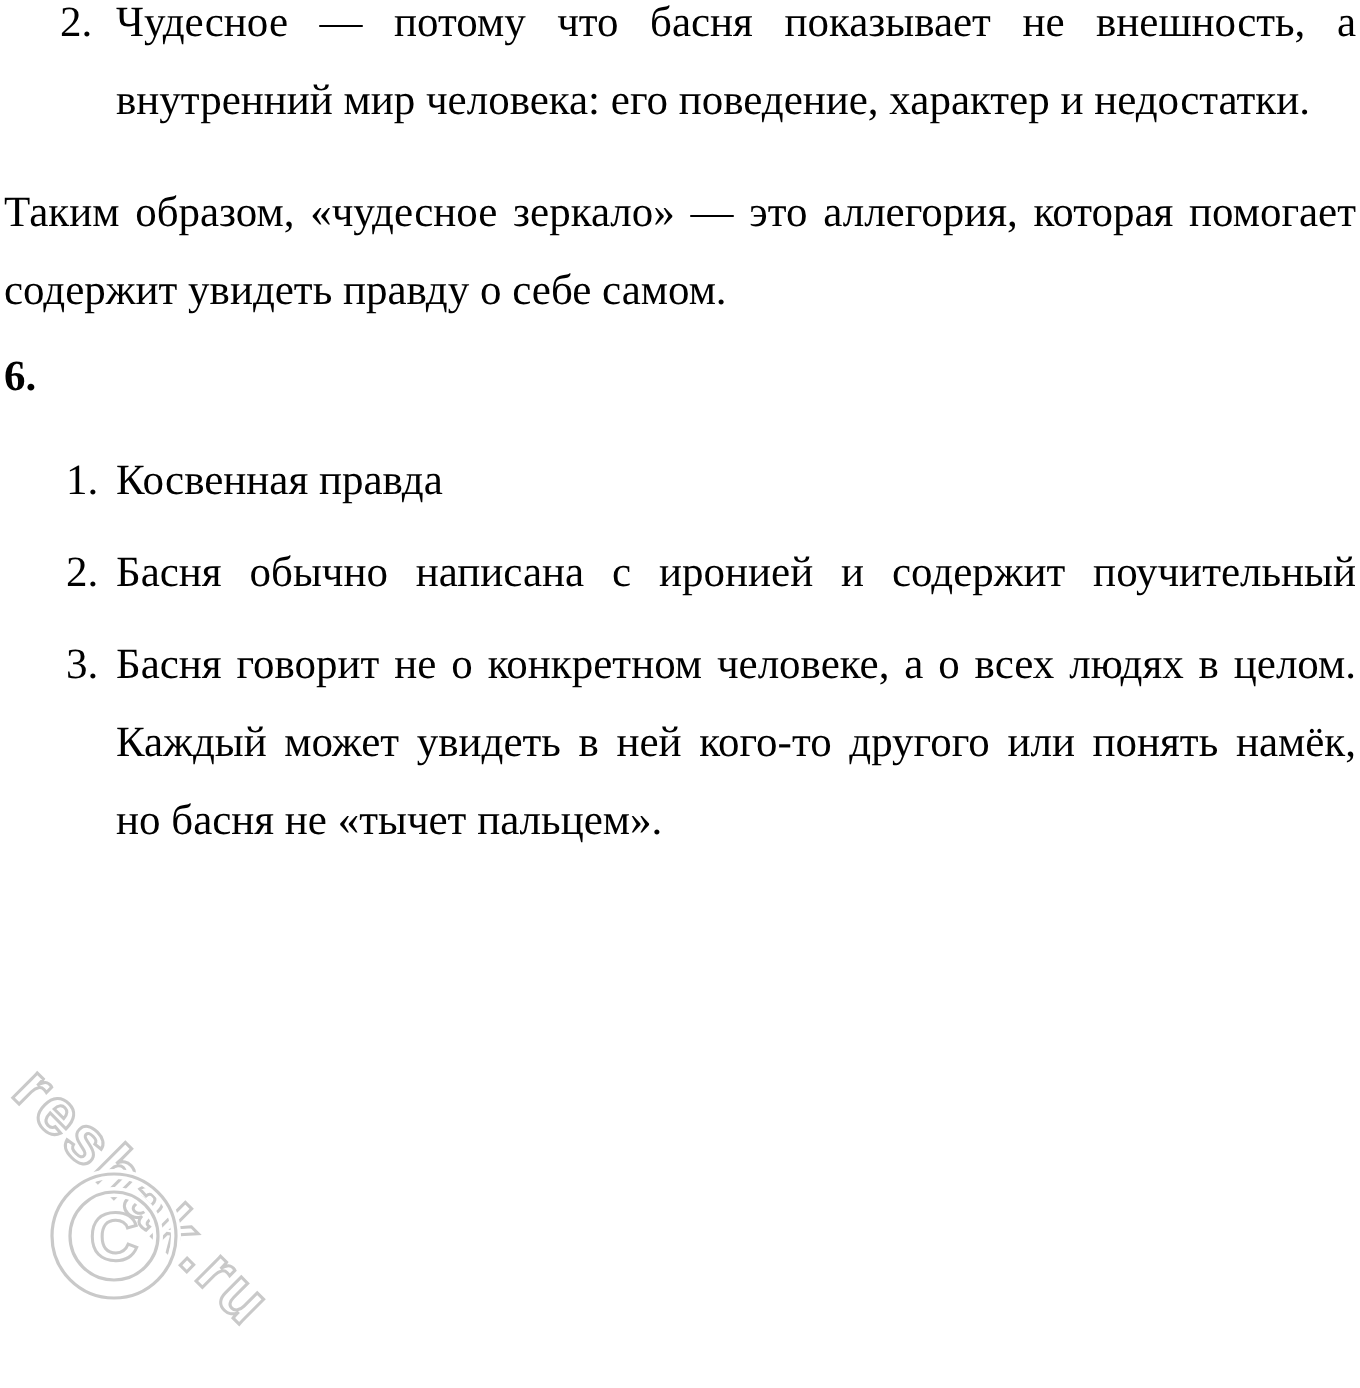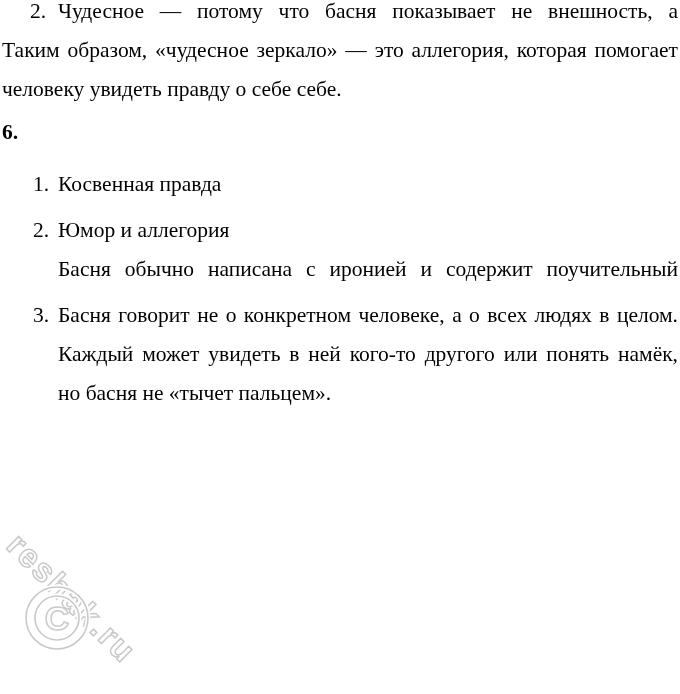--- a/index.html
+++ b/index.html
@@ -14,21 +14,21 @@
     color:#000000;
     background:#ffffff;
   }
   .line{line-height:39px;height:39px;overflow:hidden;}
   .jl{text-align:justify;text-align-last:justify;}
   .li{position:relative;padding-left:56px;}
   .num{position:absolute;left:31px;top:0;line-height:39px;}
   .num-top{left:28px;}
   .sec{font-weight:700;}
   .mt-a{margin-top:-8px;}
-  .mt-b{margin-top:0;}
+  .mt-b{margin-top:17px;}
   .mt-c{margin-top:4px;}
   .mt-d{margin-top:11px;}
   .mt-e{margin-top:13px;}
   .mt-f{margin-top:7px;}
   .mt-g{margin-top:7px;}
   .watermark{
     position:absolute;left:0;top:0;width:680px;height:694px;
     pointer-events:none;z-index:2;
   }
   .wm-text{
@@ -49,38 +49,38 @@
 </head>
 <body>
 
 <div class="page">
 
   <div class="content">
 
     <div class="li mt-a">
       <span class="num num-top">2.</span>
       <div class="line jl">Чудесное — потому что басня показывает не внешность, а</div>
+      <div class="line">внутренний мир человека: его поведение, характер и недостатки.</div>
     </div>
 
     <div class="para mt-b">
       <div class="line jl">Таким образом, «чудесное зеркало» — это аллегория, которая помогает</div>
-      <div class="line">человеку увидеть правду о себе себе.</div>
+      <div class="line">содержит увидеть правду о себе самом.</div>
     </div>
 
     <div class="line sec mt-c">6.</div>
 
 
     <div class="li mt-e">
       <span class="num">1.</span>
       <div class="line">Косвенная правда</div>
     </div>
 
     <div class="li mt-f">
       <span class="num">2.</span>
-      <div class="line">Юмор и аллегория</div>
       <div class="line jl">Басня обычно написана с иронией и содержит поучительный</div>
     </div>
 
     <div class="li mt-g">
       <span class="num">3.</span>
       <div class="line jl">Басня говорит не о конкретном человеке, а о всех людях в целом.</div>
       <div class="line jl">Каждый может увидеть в ней кого-то другого или понять намёк,</div>
       <div class="line">но басня не «тычет пальцем».</div>
     </div>
 

